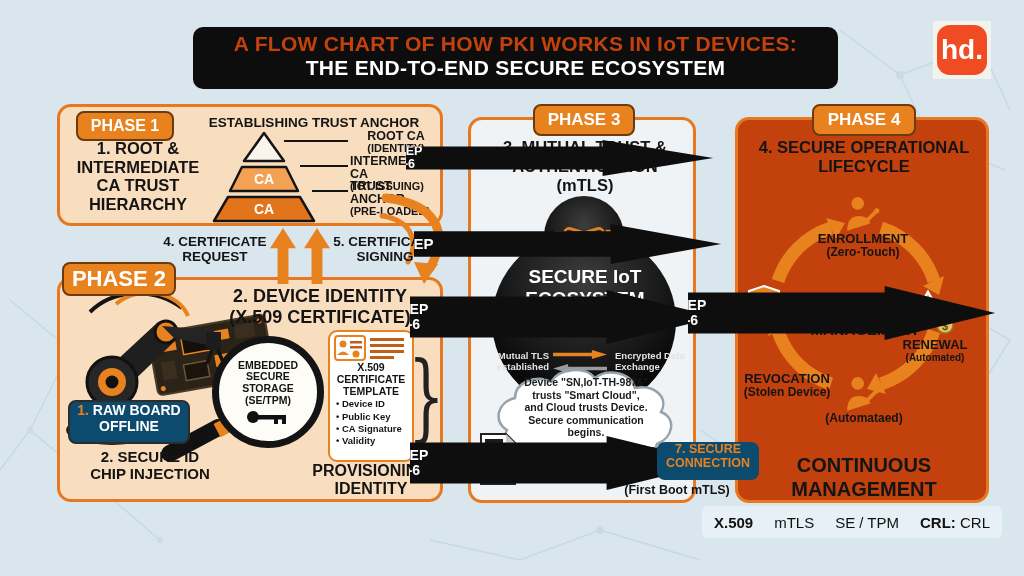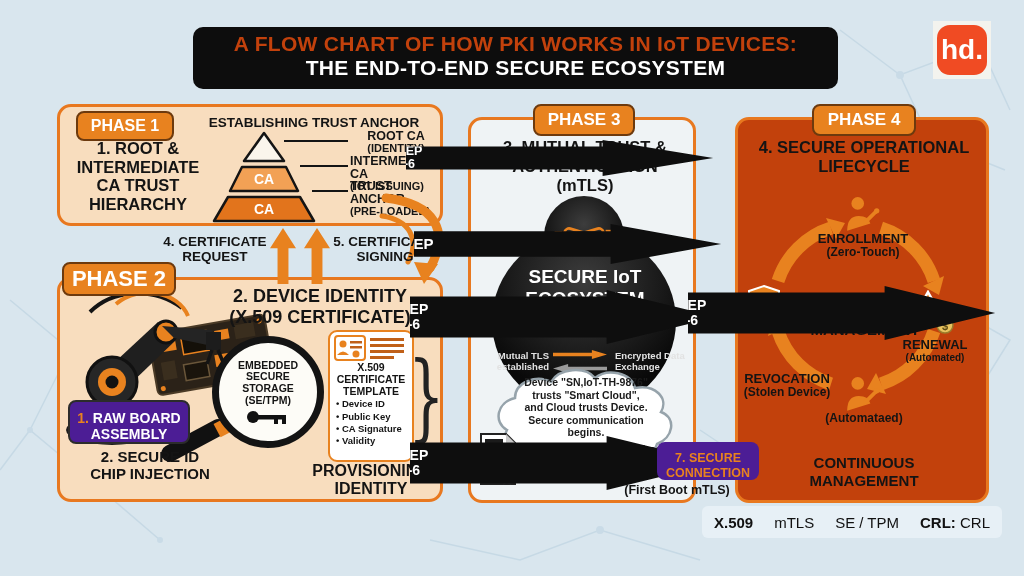--- a/index.html
+++ b/index.html
@@ -12,22 +12,22 @@
   .panel{position:absolute;border:3px solid #e8781f;border-radius:14px;box-sizing:border-box;}
   .phase-badge{position:absolute;background:#e8821f;border:2px solid #6d3a0e;border-radius:8px;
        color:#fff;font-weight:bold;display:flex;align-items:center;justify-content:center;z-index:6;}
   .step-arrow{position:absolute;background:#0e0e0e;color:#fff;font-weight:bold;display:flex;
        flex-direction:column;align-items:center;justify-content:center;text-align:center;line-height:1.08;
        padding-right:30%;box-sizing:border-box;z-index:5;}
   .a1{clip-path:polygon(0 18%,64% 18%,64% 0,100% 50%,64% 100%,64% 82%,0 82%);}
   .a2{clip-path:polygon(0 12%,64% 12%,64% 0,100% 50%,64% 100%,64% 88%,0 88%);}
   .up-arrow{position:absolute;background:#e8821f;
        clip-path:polygon(50% 0,100% 36%,71% 36%,71% 100%,29% 100%,29% 36%,0 36%);z-index:4;}
-  .blackbadge{position:absolute;background:#4c1d95;border-radius:8px;color:#fff;font-weight:bold;
-       display:flex;flex-direction:column;align-items:center;justify-content:flex-end;line-height:1.15;z-index:5;}
+  .blackbadge{position:absolute;background:#0c4a6e;border-radius:8px;color:#fff;font-weight:bold;
+       display:flex;flex-direction:column;align-items:center;justify-content:flex-start;line-height:1.15;z-index:5;}
   .lens-txt{font-weight:bold;text-align:center;line-height:1.12;}
 </style>
 </head>
 <body>
 
 <svg class="abs" width="1024" height="576" style="left:0;top:0;z-index:0;">
   <g stroke="#c6d9e5" stroke-width="1.5" fill="none">
     <polyline points="840,30 900,75 980,45 1010,110"></polyline>
     <polyline points="900,75 930,140 1005,170"></polyline>
     <polyline points="10,300 70,350 30,430 90,480 160,540"></polyline>
@@ -183,21 +183,21 @@
       <div>• <span>Public Key</span></div>
       <div>• <span>CA Signature</span></div>
       <div>• <span>Validity</span></div>
     </div>
   </div>
   <div class="abs" style="left:348px;top:46px;font-family:'DejaVu Serif',serif;font-size:96px;color:#222;transform:scaleX(0.6);transform-origin:left center;line-height:140px;height:140px;">}</div>
 
   <div class="blackbadge" style="left:8px;top:120px;width:118px;height:40px;font-size:14px;border:2px solid #2c2c2c;">
     <div><span style="color:#e8821f;">1.</span>
       <span>RAW BOARD</span></div>
-    <div>ASSEMBLY</div>
+    <div>OFFLINE</div>
   </div>
   <div class="abs b ctr pre" style="left:10px;top:168px;width:160px;font-size:15px;line-height:1.15;z-index:3;">2. SECURE ID
 CHIP INJECTION</div>
   <div class="abs b ctr pre" style="left:236px;top:182px;width:150px;font-size:16px;line-height:1.12;z-index:3;">PROVISIONING
 IDENTITY</div>
 </div>
 
 <div class="step-arrow a1" style="left:406px;top:140px;width:76px;height:36px;font-size:12.5px;">
   <span>STEP 1-6</span>
 </div>
@@ -340,21 +340,21 @@
   <svg class="abs" style="left:106px;top:256px;z-index:2;" width="38" height="38" viewBox="0 0 36 36">
     <circle cx="13" cy="7" r="6" fill="#e8821f"></circle>
     <path d="M3,33 q0,-14 11,-14 q9,0 11,7 z" fill="#e8821f"></path>
     <path d="M20,25 L30,15" stroke="#e8821f" stroke-width="3.5" stroke-linecap="round"></path>
     <circle cx="31" cy="14" r="2.5" fill="#e8821f"></circle>
   </svg>
   <div class="abs ctr" style="left:40px;top:292px;width:172px;z-index:2;line-height:1.1;">
     <div class="b" style="font-size:12px;">(Automataed)</div>
   </div>
 
-  <div class="abs b ctr pre" style="left:40px;top:334px;width:172px;font-size:15px;line-height:1.18;z-index:2;">CONTINUOUS
+  <div class="abs b ctr pre" style="left:40px;top:334px;width:172px;font-size:20px;line-height:1.18;z-index:2;">CONTINUOUS
 MANAGEMENT</div>
 </div>
 
 <div class="phase-badge" style="left:812px;top:104px;width:100px;height:28px;font-size:17px;">
   <span>PHASE 4</span>
 </div>
 
 <div class="abs" style="left:702px;top:506px;width:300px;height:32px;background:#e7f0f6;border-radius:6px;z-index:3;
             display:flex;align-items:center;justify-content:space-between;padding:0 12px;box-sizing:border-box;font-size:15px;color:#111;">
   <span class="b">X.509</span>

